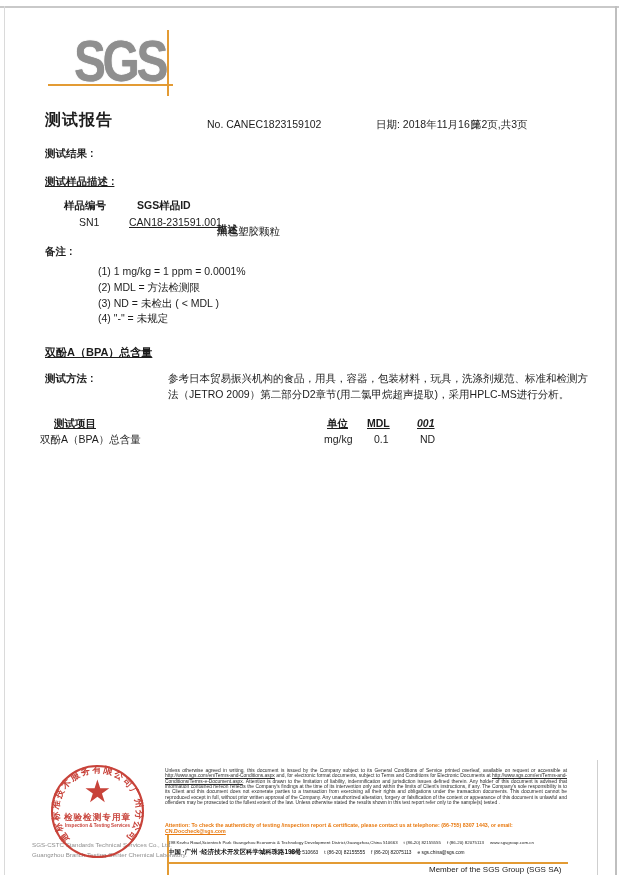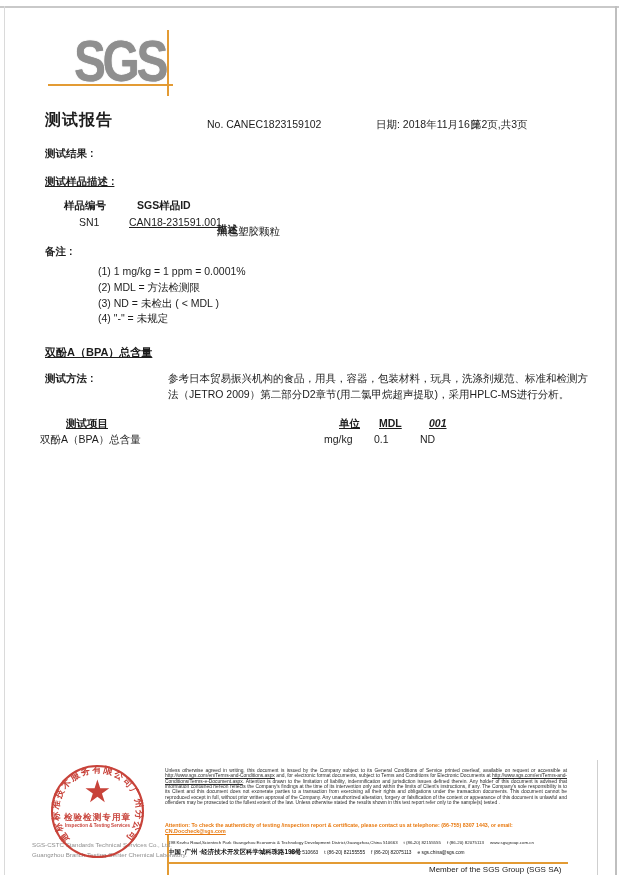--- a/index.html
+++ b/index.html
@@ -30,21 +30,21 @@
   .sample-label{left:45px;top:175px;text-decoration:underline;}
   .s-head{top:199px;font-size:10.5px;font-weight:bold;}
   .s-cell{top:216px;font-size:10.5px;}
   .c1h{left:64px;} .c2h{left:137px;} .c3h{left:217px;margin-top:24px;}
   .c1{left:79px;}  .c2{left:129px;text-decoration:underline;}  .c3{left:217px;margin-top:9px;}
   .notes-label{left:45px;top:245px;}
   .notes{left:98px;top:264px;font-size:10.5px;line-height:15.8px;}
   .bpa-title{left:45px;top:345px;font-size:11px;font-weight:bold;text-decoration:underline;}
   .method-label{left:45px;top:372px;}
   .method-text{left:122px;top:371px;width:445px;font-size:10.5px;line-height:15.8px;margin-left:46px;}
-  .r-head{top:417px;font-size:10.5px;font-weight:bold;text-decoration:underline;margin-left:12px;}
+  .r-head{top:417px;font-size:10.5px;font-weight:bold;text-decoration:underline;}
   .r-cell{top:433px;font-size:10.5px;}
   .rc1h{left:54px;} .rc2h{left:327px;} .rc3h{left:367px;}
   .rc4h{left:417px;font-style:italic;}
   .rc1{left:40px;} .rc2{left:324px;} .rc3{left:374px;text-align:center;} .rc4{left:420px;}
   
   .legal{left:165px;top:768px;width:402px;font-size:4.9px;line-height:5.35px;
          text-align:justify;color:#2b2b2b;}
   .legal .u{text-decoration:underline;}
   .attention{left:165px;top:822px;width:402px;font-size:5.3px;line-height:6px;
              font-weight:bold;color:#e8790f;}

